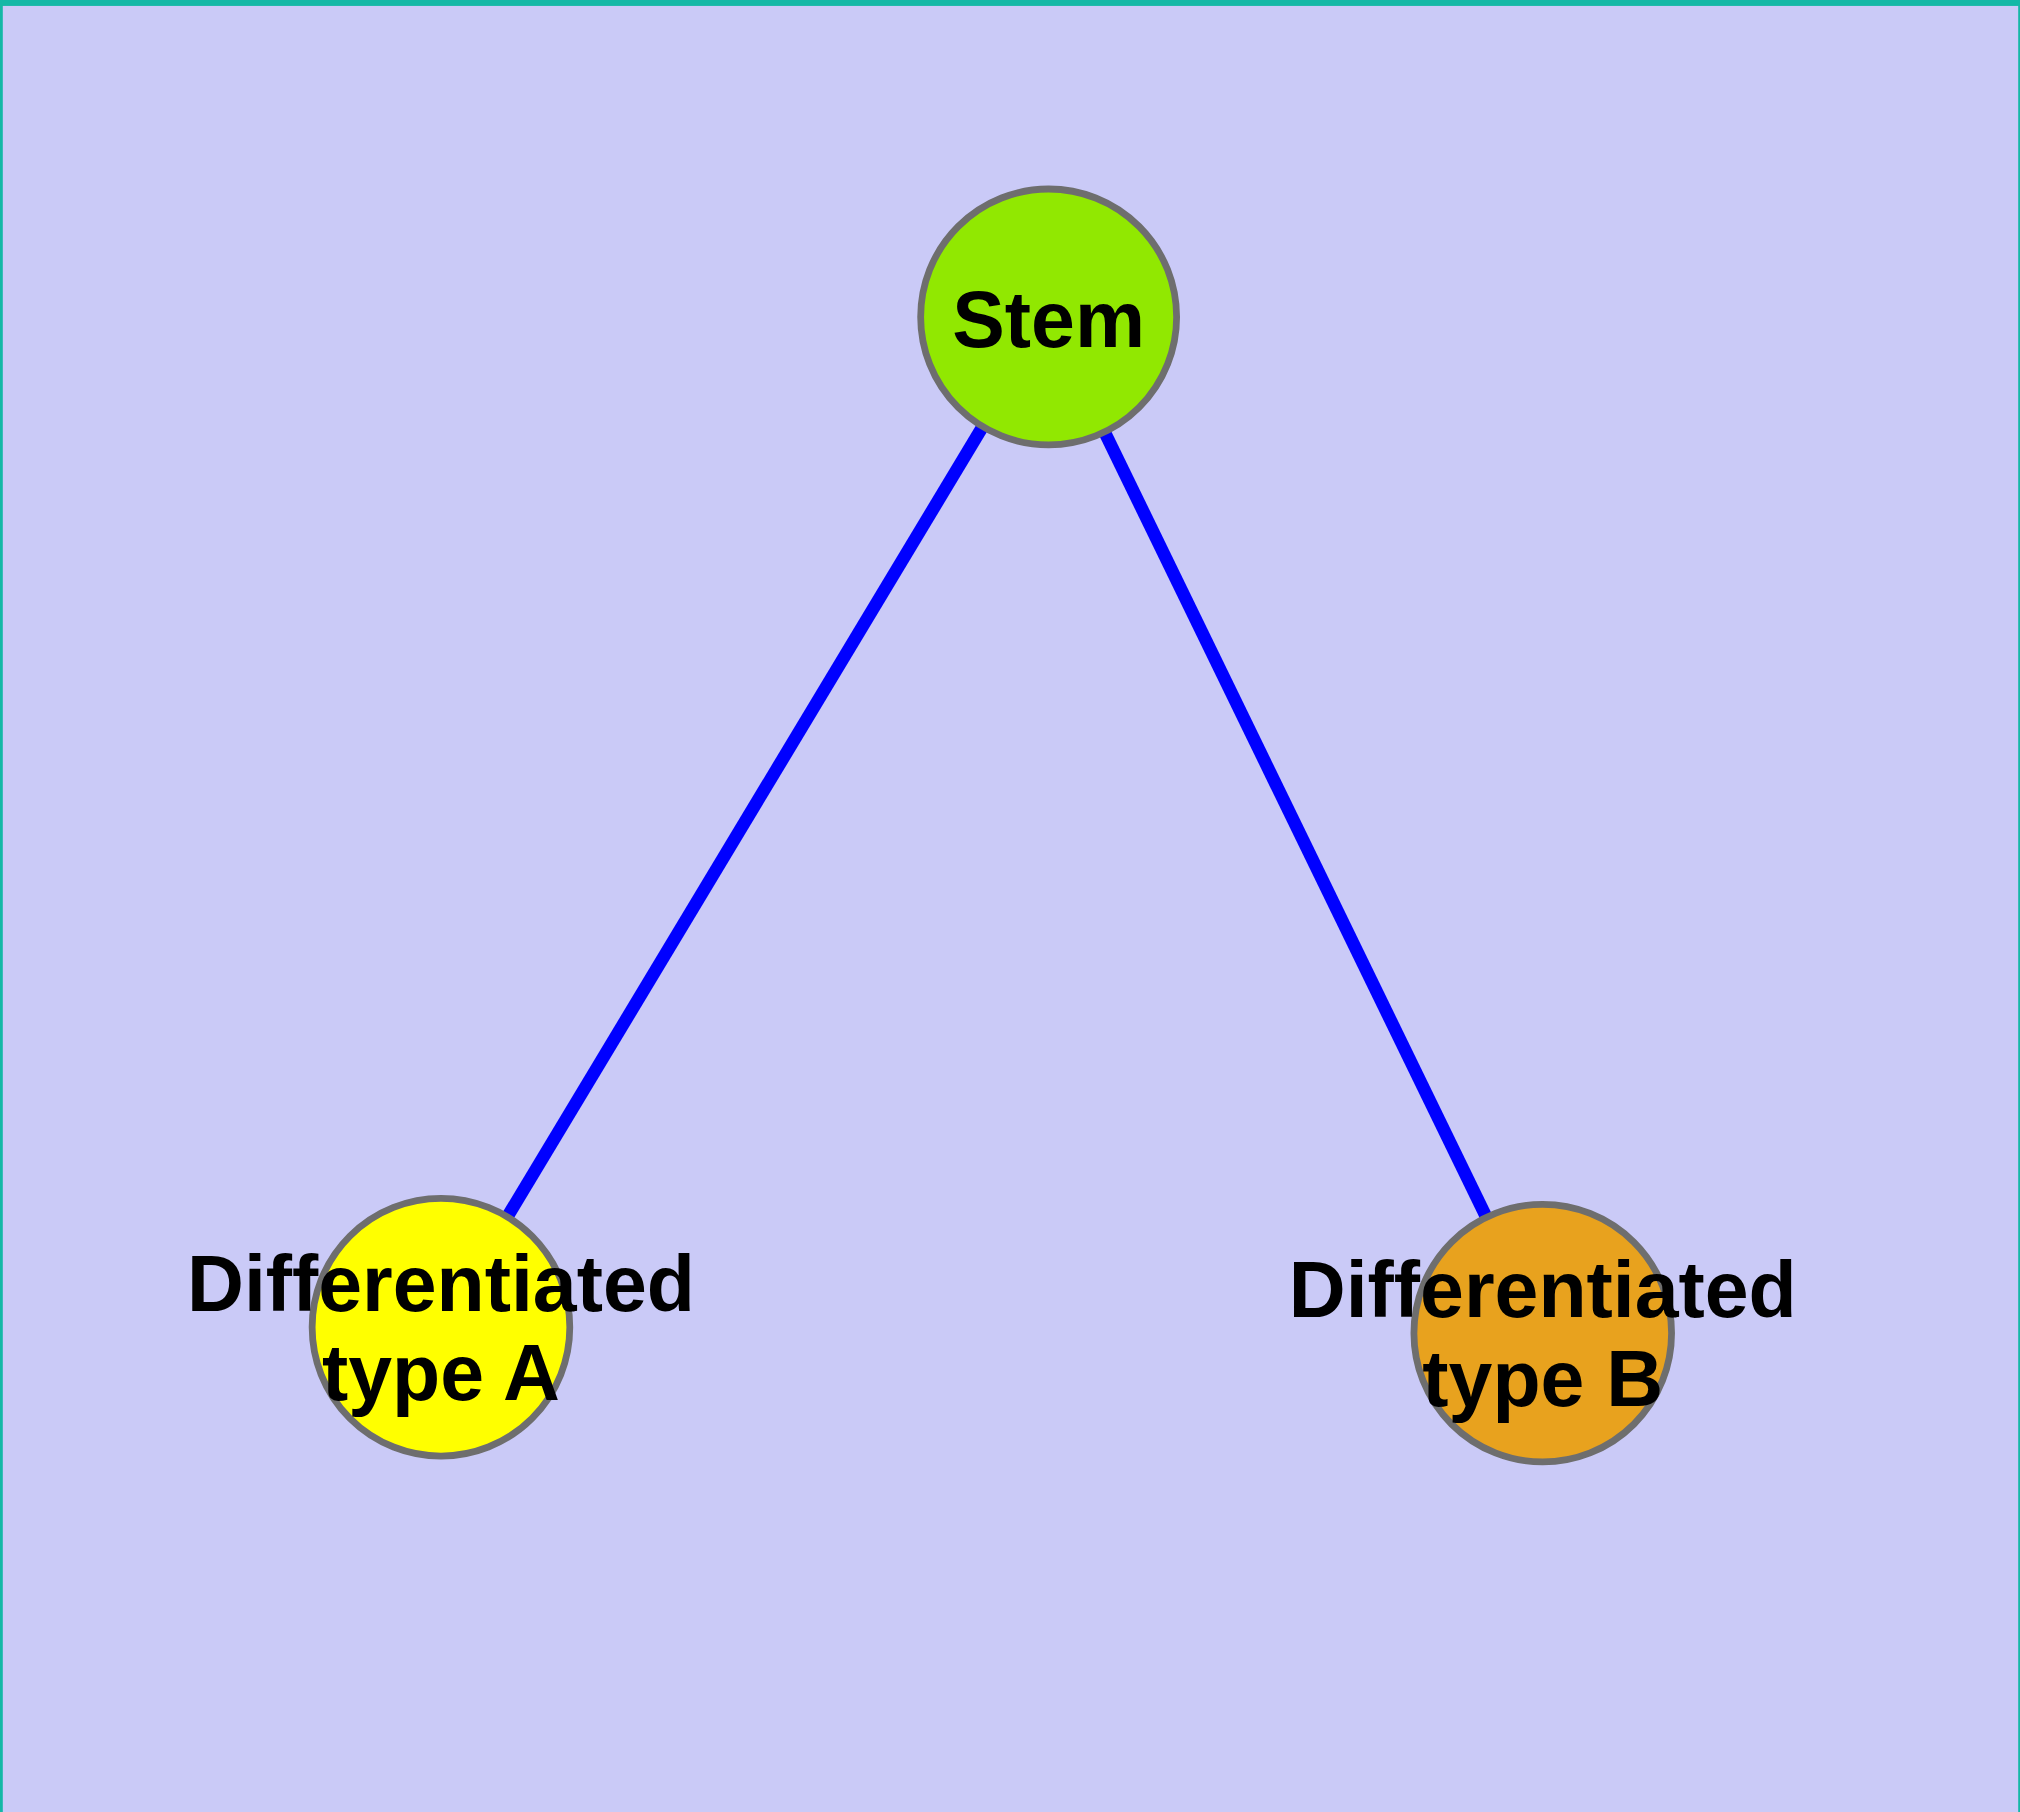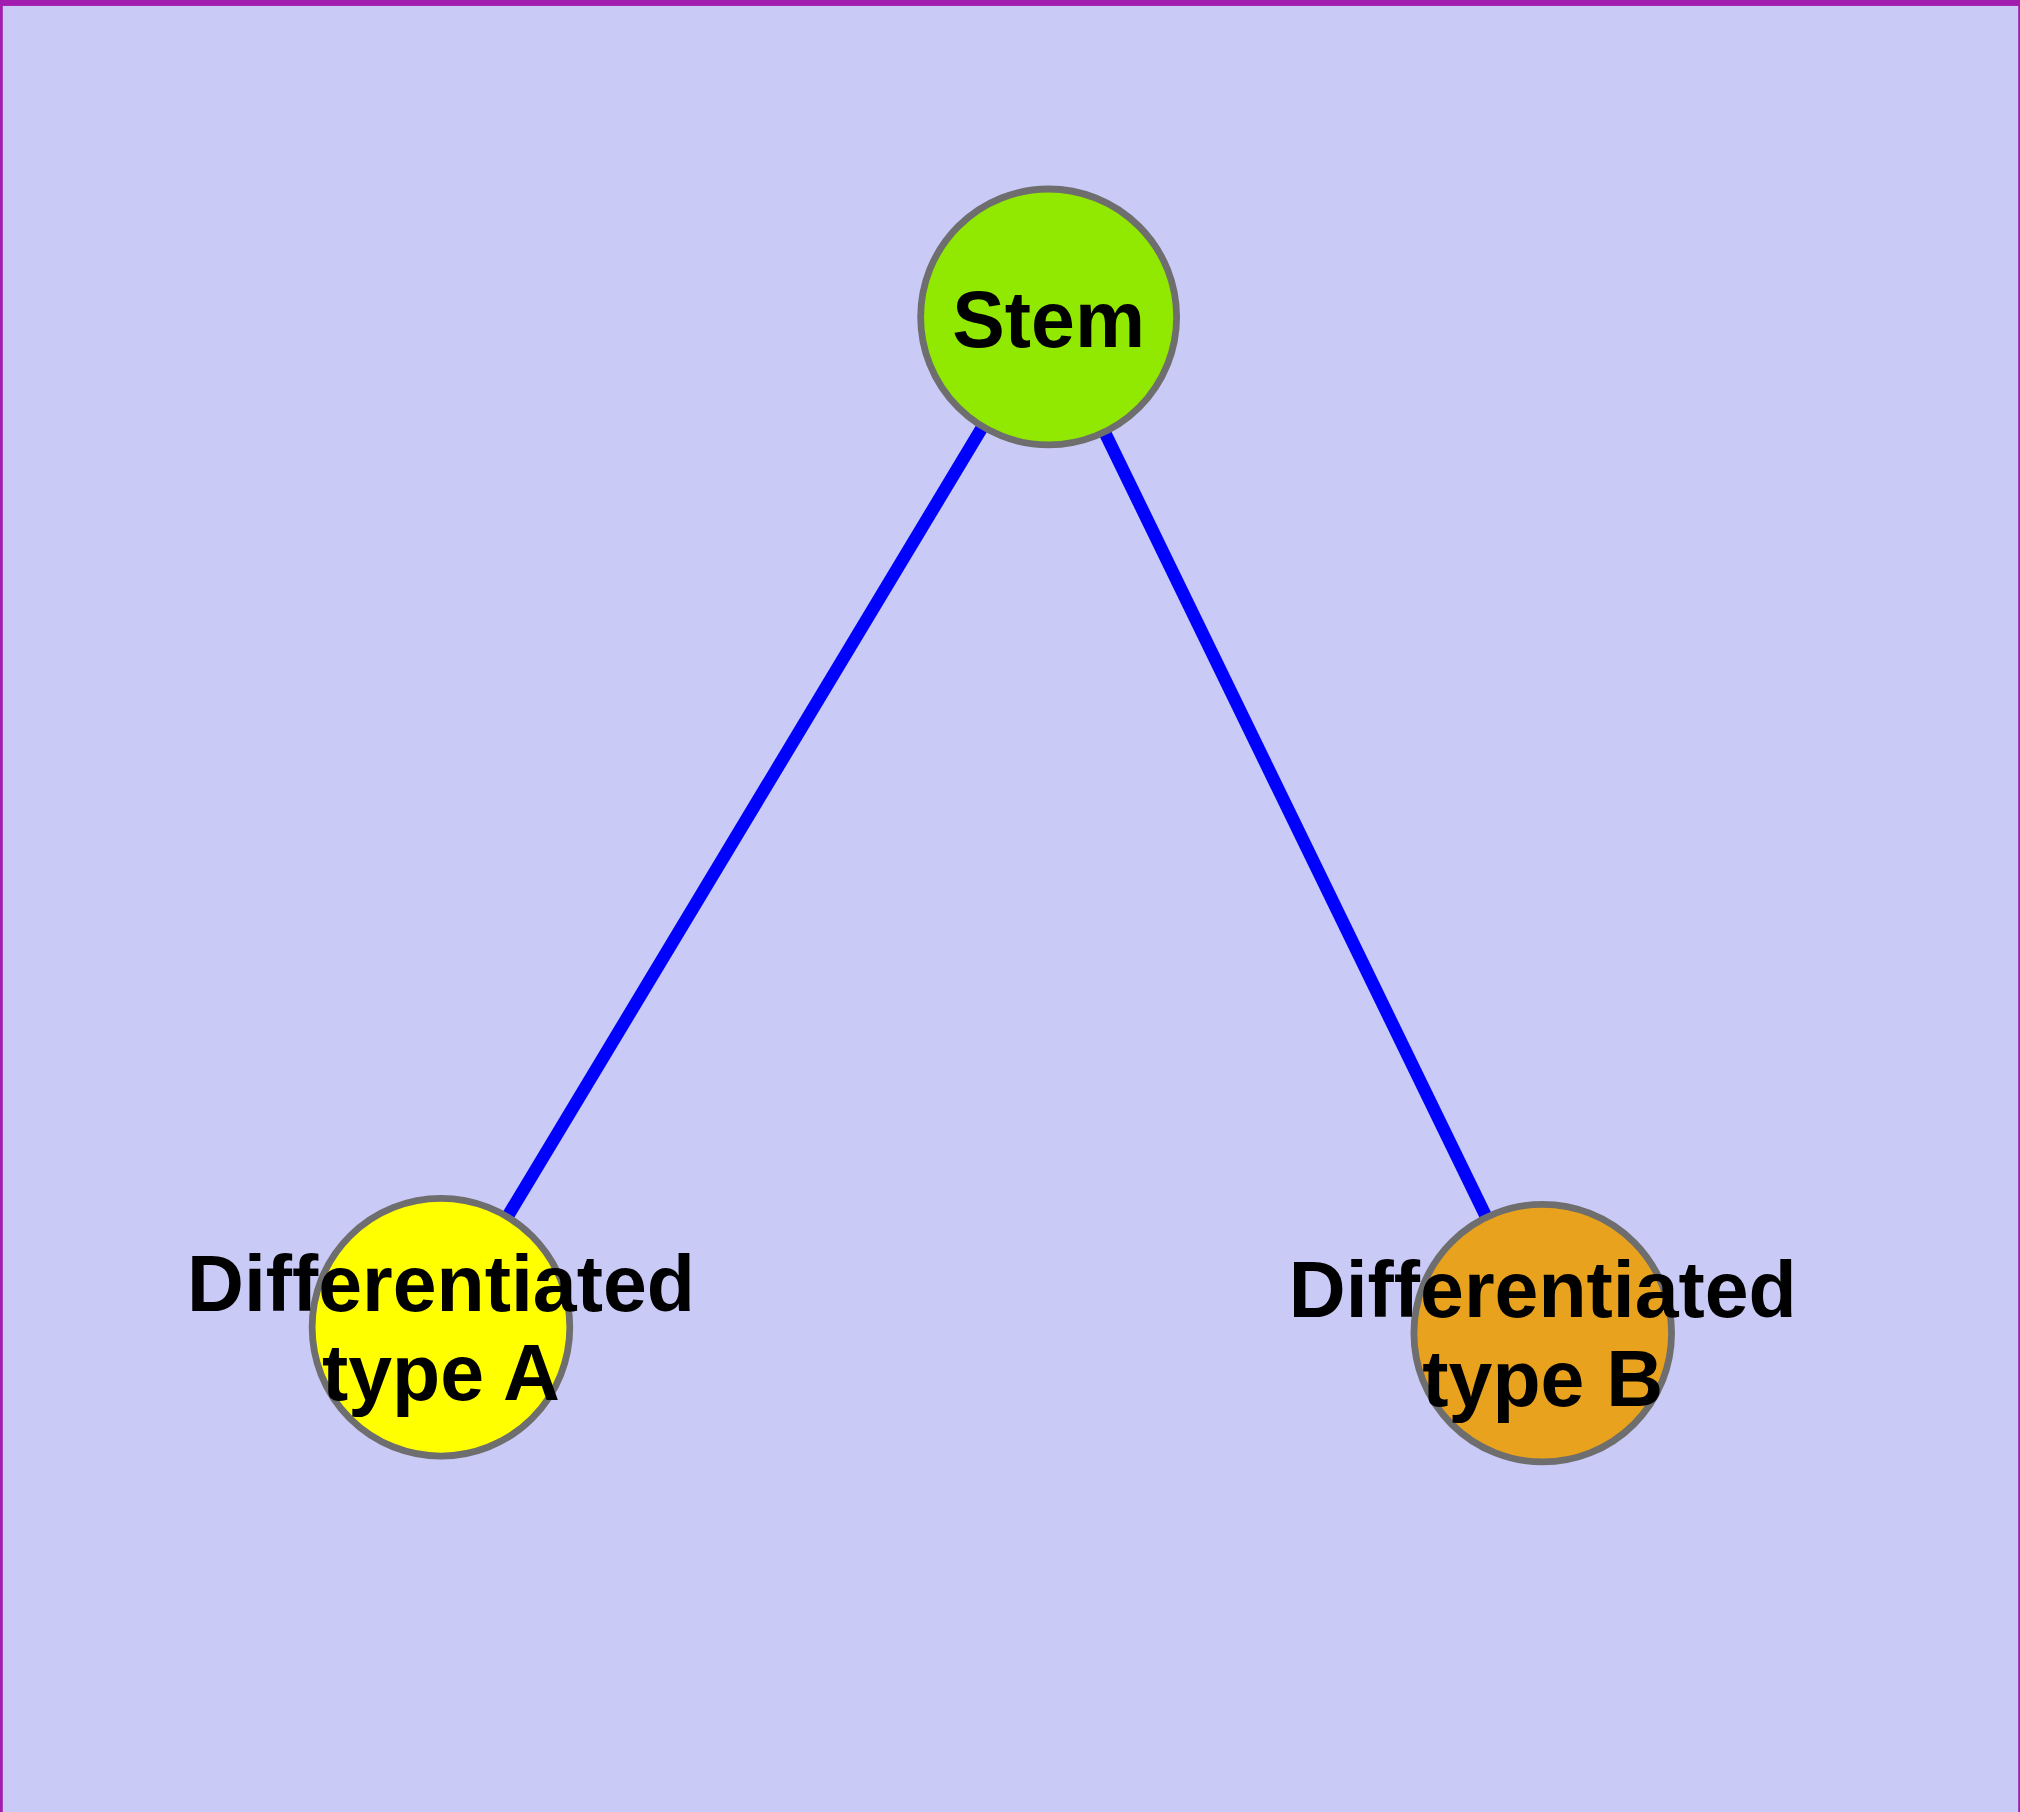--- a/index.html
+++ b/index.html
@@ -4,21 +4,21 @@
 <style>
   html, body {
     margin: 0;
     padding: 0;
     background: #ffffff;
   }
   .frame {
     position: relative;
     width: 2021px;
     height: 1812px;
-    background: #a21caf;
+    background: #14b8a6;
     overflow: hidden;
   }
   .frame svg {
     display: block;
     width: 2021px;
     height: 1812px;
   }
   .node-label {
     font-family: "Liberation Sans", sans-serif;
     font-weight: bold;

